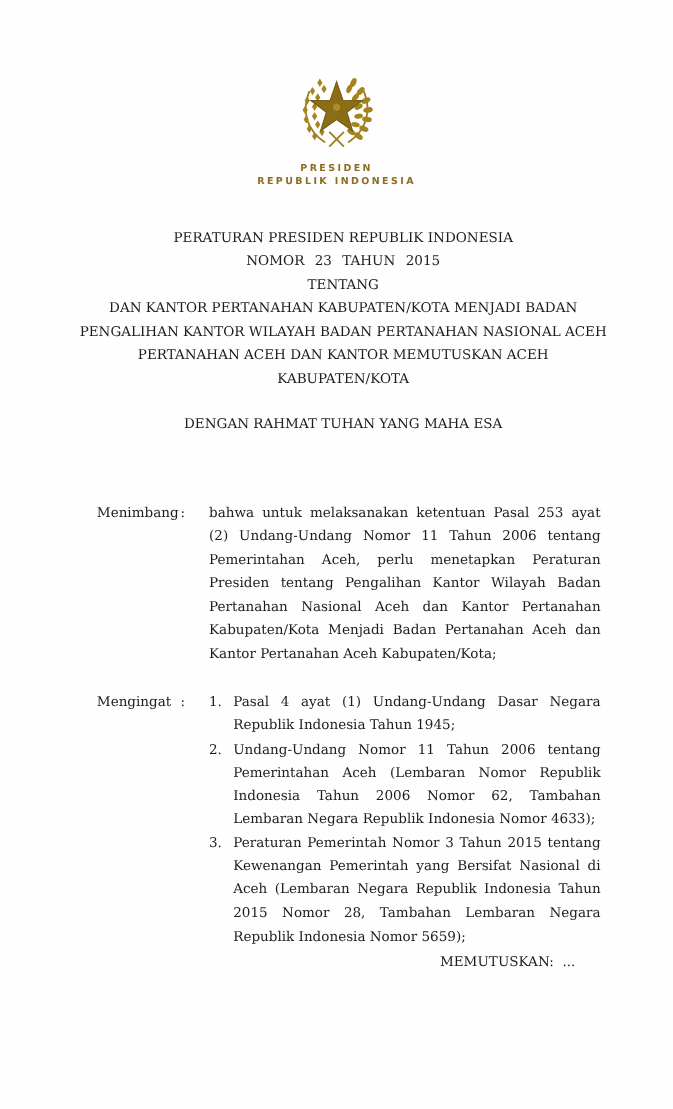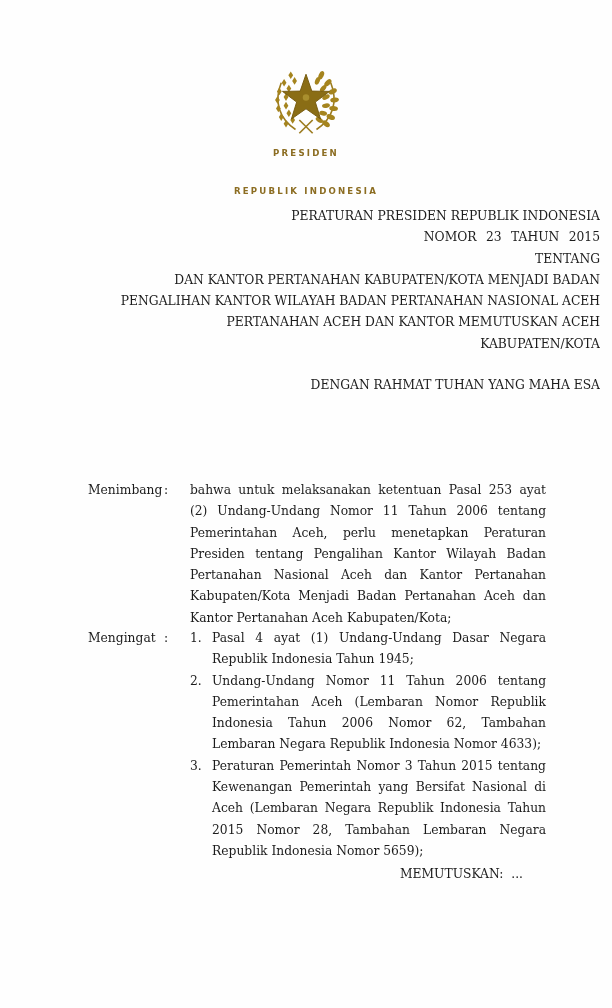--- a/index.html
+++ b/index.html
@@ -25,45 +25,45 @@
     left: 0;
     width: 612px;
     text-align: center;
     font-family: "DejaVu Sans", sans-serif;
     font-weight: bold;
     color: #8c6d22;
     letter-spacing: 2.2px;
     white-space: nowrap;
   }
   .gold-line.l1 { top: 148px; font-size: 8.6px; }
-  .gold-line.l2 { top: 159.5px; font-size: 8.6px; margin-top: 26px; }
+  .gold-line.l2 { top: 159.5px; font-size: 8.6px; }
 
   
   .centerblock {
     position: absolute;
-    left: 0;
+    left: 12px;
     width: 600px;
-    text-align: right;
+    text-align: center;
     line-height: 21.3px;
   }
   .centerblock div { white-space: nowrap; }
   .title-block { top: 206px; }
   .wsp { word-spacing: 5.5px; }
   .motto-block { top: 375px; }
   .opening-block { top: 417px; }
 
   
   .section {
     position: absolute;
     left: 88px;
     width: 458px;
     display: flex;
     line-height: 21.3px;
   }
-  .sec-menimbang { top: 480px; }
+  .sec-menimbang { top: 456px; }
   .sec-mengingat { top: 628px; }
   .sec-label { width: 76px; flex: none; }
   .sec-colon { width: 26px; flex: none; }
   .sec-content { width: 356px; flex: none; }
 
   .jline { text-align: justify; text-align-last: justify; white-space: nowrap; }
   .jlast { text-align: left; white-space: nowrap; }
 
   .item { display: flex; }
   .item-num { width: 22px; flex: none; }

